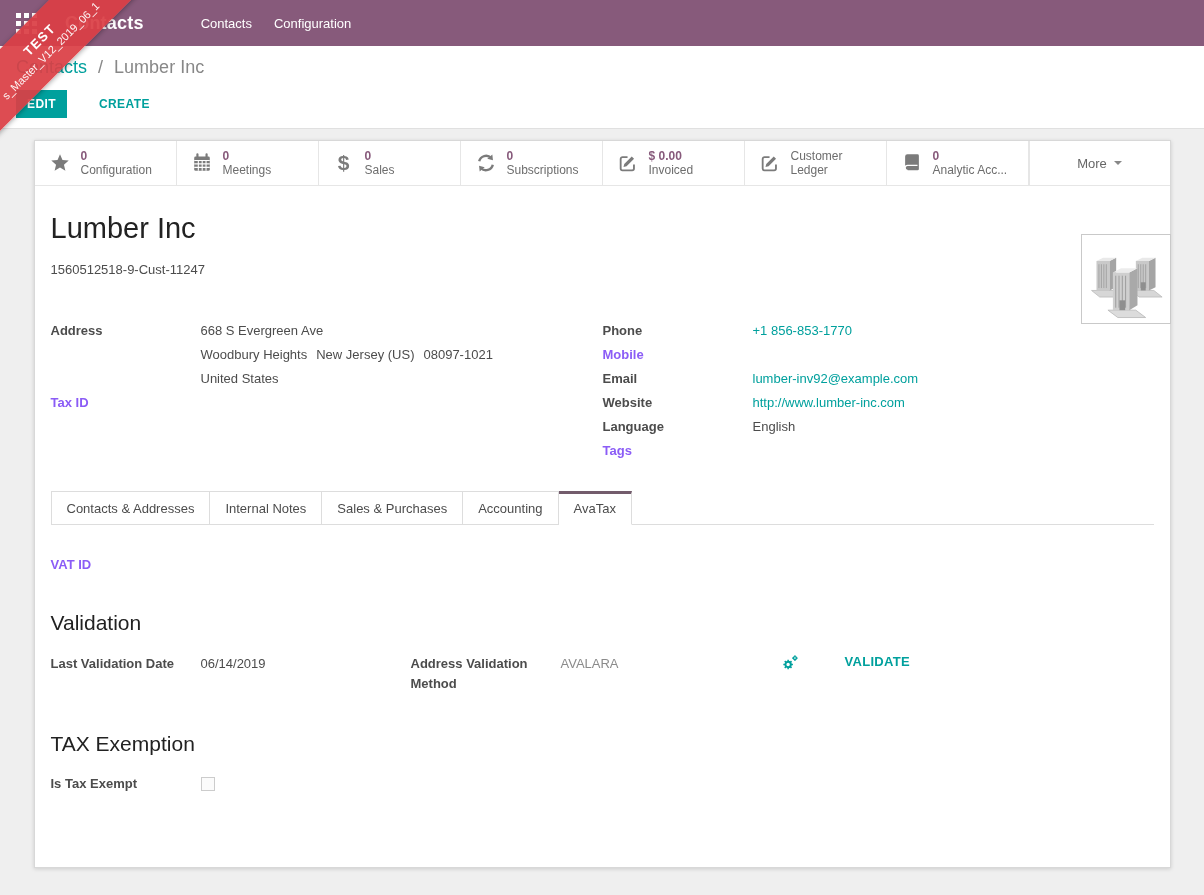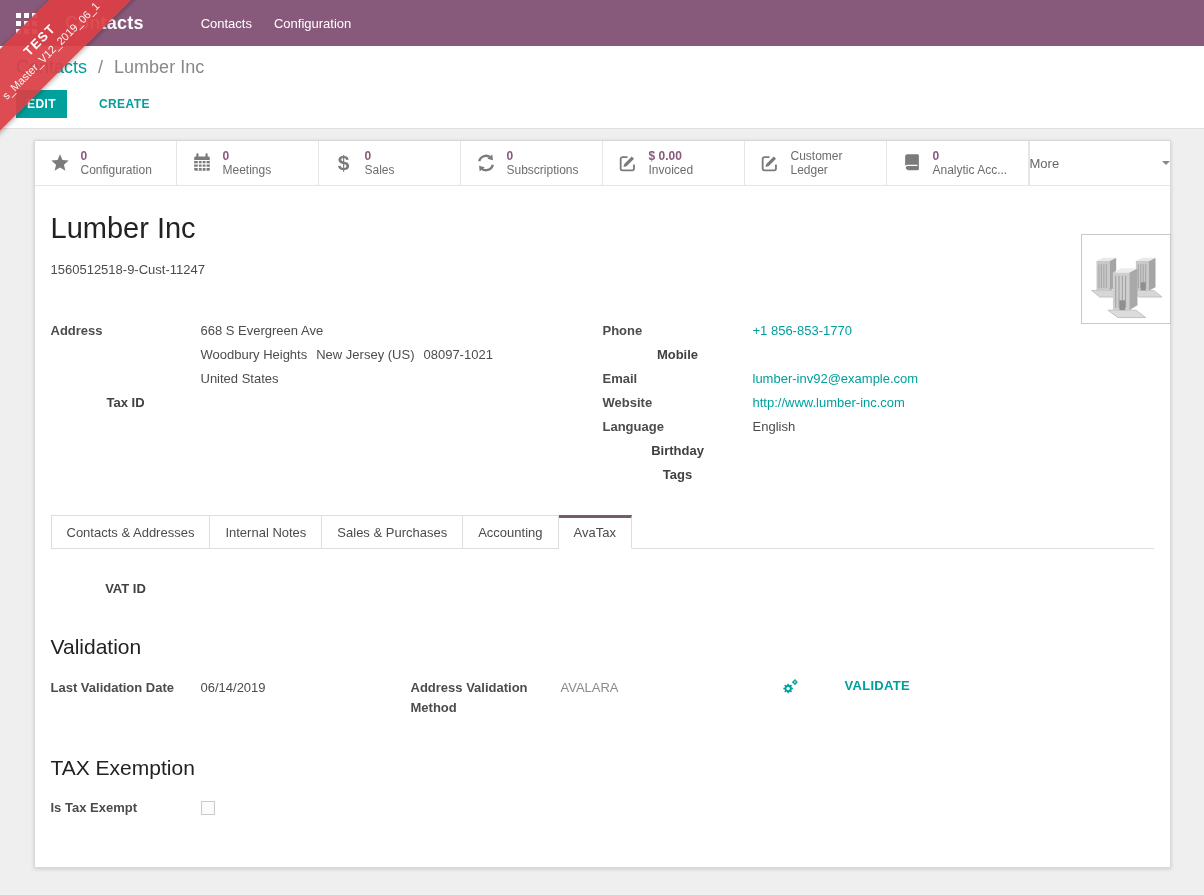--- a/index.html
+++ b/index.html
@@ -56,42 +56,42 @@
     width:142px; flex:0 0 142px; border-right:1px solid #e6e6e6; display:flex; align-items:center;
     padding:0 6px 0 13px; cursor:pointer; background:#fff;
   }
   .stat-icon { flex:0 0 24px; margin-right:9px; color:#7b7b7b; display:flex; align-items:center; justify-content:center; }
   .stat-text { display:flex; flex-direction:column; justify-content:center; }
   .stat-value { color:#875A7B; font-weight:bold; font-size:12px; line-height:14px; }
   .stat-value:empty { display:none; }
   .stat-label { color:#6d6d6d; font-size:12px; line-height:14px; }
   .dollar-glyph { font-size:21px; font-weight:bold; color:#7b7b7b; }
   .more-btn {
-    margin-left:auto; width:141px; display:flex; align-items:center; justify-content:space-between;
+    margin-left:auto; width:141px; display:flex; align-items:center; justify-content:center;
     font-size:13px; color:#666; cursor:pointer; border-left:1px solid #e6e6e6;
   }
   .more-btn .caret { margin-left:7px; }
 
   
   .sheet-body { padding:0 16px; position:relative; }
   .partner-title { font-size:29px; font-weight:400; color:#222; margin:25px 0 0 0; line-height:34px; }
   .partner-ref { font-size:13px; margin-top:17px; color:#4c4c4c; }
   .avatar {
     position:absolute; top:23px; right:-1px; width:90px; height:90px;
     border:1px solid #c9c9c9; background:#fff; padding:3px;
   }
   .avatar svg { width:100%; height:100%; display:block; }
 
   
   .fields { display:flex; margin-top:42px; }
   .col { width:552px; flex:0 0 552px; }
   .col.right { width:auto; flex:1; }
   .frow { display:flex; font-size:13px; line-height:24px; }
   .flabel { width:150px; flex:0 0 150px; font-weight:bold; color:#4c4c4c; }
-  .flabel.muted { color:#404040;text-align:center; }
+  .flabel.muted { color:#8b5cf6; }
   .fvalue { color:#4c4c4c; }
   .fvalue .gap { margin-right:9px; }
   .link { color:#00a09d; cursor:pointer; }
 
   
   .tabbar { display:flex; margin-top:28px; border-bottom:1px solid #ddd; }
   .tab {
     font-size:13px; color:#4c4c4c; padding:9px 15px 8px 15px; background:#fff;
     border:1px solid #ddd; border-left:none; margin-bottom:-1px; cursor:pointer; border-top-width:1px;
   }
@@ -316,24 +316,20 @@
               <span class="flabel">Email</span>
               <span class="fvalue link">lumber-inv92@example.com</span>
             </div>
             <div class="frow">
               <span class="flabel">Website</span>
               <span class="fvalue link">http://www.lumber-inc.com</span>
             </div>
             <div class="frow">
               <span class="flabel">Language</span>
               <span class="fvalue">English</span>
-            </div>
-            <div class="frow">
-              <span class="flabel muted">Birthday</span>
-              <span class="fvalue"></span>
             </div>
             <div class="frow">
               <span class="flabel muted">Tags</span>
               <span class="fvalue"></span>
             </div>
           </div>
         </div>
 
         <div class="tabbar">
           <div class="tab">Contacts &amp; Addresses</div>

